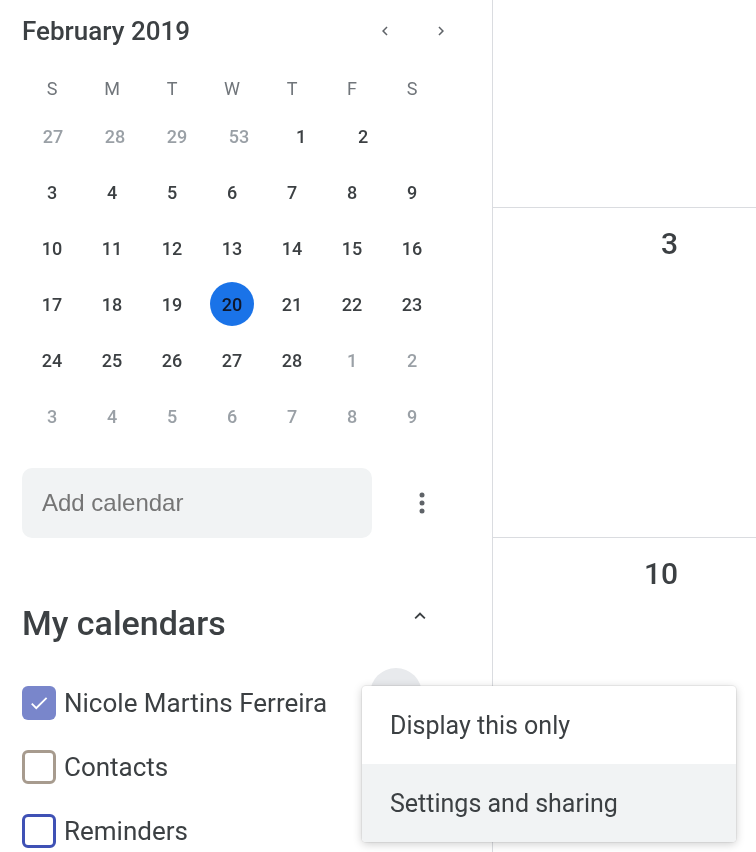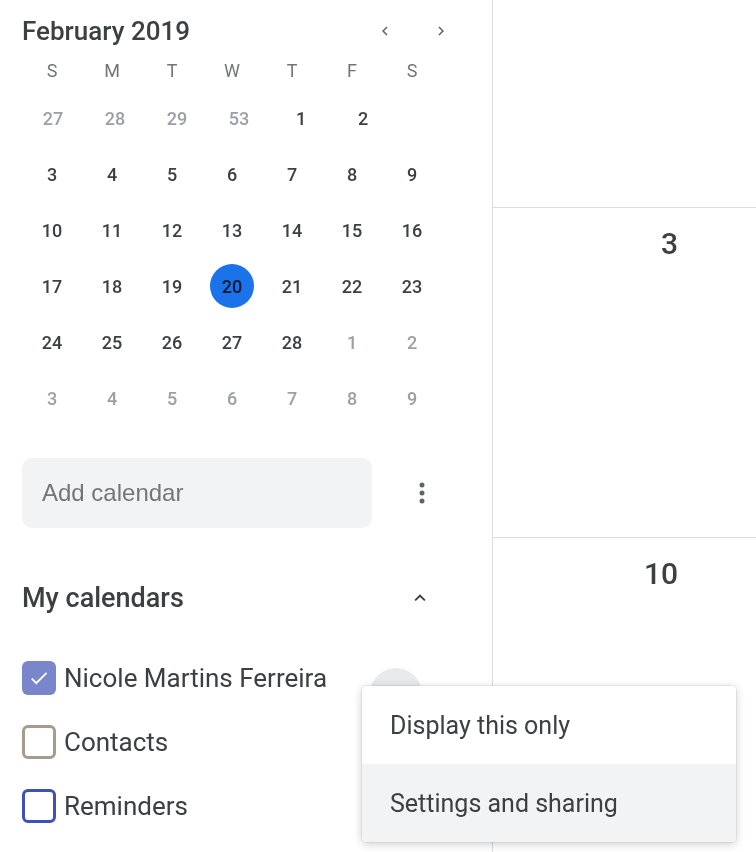--- a/index.html
+++ b/index.html
@@ -13,20 +13,21 @@
     position: relative;
   }
   .sidebar {
     width: 490px;
     padding: 12px 0 0 22px;
     float: left;
   }
   .month-header {
     display: flex;
     align-items: center;
+    margin-bottom: 18px;
   }
   .month-label {
     font-size: 26px;
     font-weight: 500;
     color: #3c4043;
     flex: 1;
   }
   .nav-btn {
     width: 38px;
     height: 38px;
@@ -68,21 +69,21 @@
     justify-content: center;
     border-radius: 50%;
   }
   .day-cell.selected .num {
     background: #1a73e8;
     color: #0f172a;
   }
   .add-cal-row {
     display: flex;
     align-items: center;
-    margin-top: 32px;
+    margin-top: 24px;
     gap: 30px;
   }
   .add-cal-input {
     flex: 0 0 340px;
     height: 70px;
     border: none;
     background: #f1f3f4;
     border-radius: 10px;
     padding: 0 20px;
     font-size: 24px;
@@ -98,24 +99,25 @@
     cursor: pointer;
     border-radius: 50%;
   }
   .section-header {
     display: flex;
     align-items: center;
     margin-top: 50px;
     padding-right: 50px;
   }
   .section-title {
-    font-size: 27px;
+    font-size: 34px;
     font-weight: 500;
     color: #3c4043;
     flex: 1;
+    margin-top: 15px;
   }
   .collapse-btn {
     width: 40px;
     height: 40px;
     display: flex;
     align-items: center;
     justify-content: center;
     cursor: pointer;
   }
   .cal-list { margin-top: 28px; }

